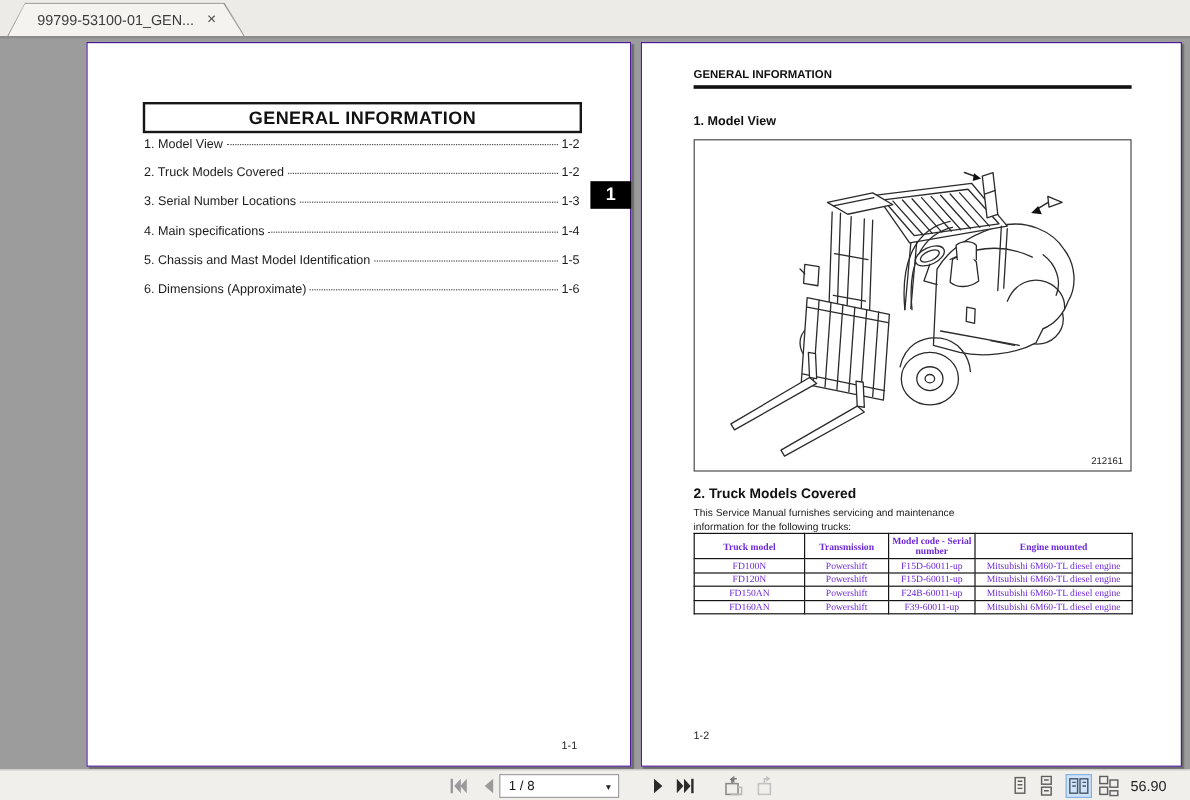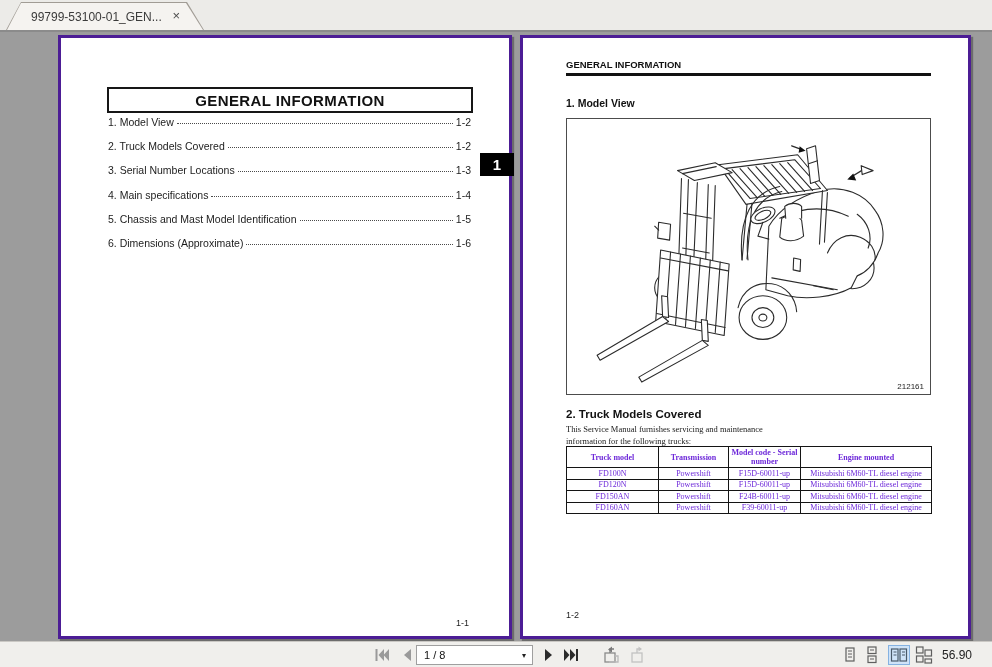--- a/index.html
+++ b/index.html
@@ -16,22 +16,22 @@
     background:#f5f3f0;
     clip-path:polygon(14px 0, calc(100% - 17px) 0, 100% 100%, 0 100%);
     display:flex; align-items:center; }
   .tab-title { margin-left:24px; font-size:12px; color:#3b3b3b; white-space:nowrap; }
   .tab-close { position:absolute; right:24px; top:6px; font-size:13px; color:#4c4c4c;
     line-height:15px; cursor:default; }
 
   
   .canvas { position:absolute; left:0; top:30px; width:992px; height:611px;
     background:#9c9c9c; border-top:2px solid #8b8b8b; }
-  .page { position:absolute; background:#ffffff; border:3px solid #4c1d95;
-    box-shadow:2px 2px 1px rgba(70,70,70,.55); }
+  .page { position:absolute; background:#ffffff; border:1px solid #4c1d95;
+    box-shadow:2px 2px 1px rgba(70,70,70,.55);margin-left:14px; }
   .page-left  { left:58px;  top:3px; width:454px; height:604px; }
   .page-right { left:520px; top:3px; width:451px; height:604px; }
 
   
   .gi-box { position:absolute; left:46px; top:49px; width:366px; height:26px;
     border:2px solid #161616; display:flex; align-items:center; justify-content:center;
     font-weight:bold; font-size:15px; letter-spacing:.4px; color:#111; }
   .toc { position:absolute; left:47px; top:78px; width:363px; }
   .toc-row { display:flex; align-items:baseline; height:24.2px; font-size:10.5px; color:#1c1c1c; }
   .toc-dots { flex:1; border-bottom:1.6px dotted #4a4a4a; margin:0 3px; transform:translateY(-2px); }
@@ -42,35 +42,35 @@
 
   
   .rp-header { position:absolute; left:43px; top:21px; font-size:9.5px; font-weight:bold; color:#111; }
   .rp-rule { position:absolute; left:43px; top:35px; width:365px; height:3px; background:#111; }
   .rp-sec1 { position:absolute; left:43px; top:59px; font-size:10.5px; font-weight:bold; color:#111; }
   .figure { position:absolute; left:43px; top:80px; width:365px; height:277px;
     border:1px solid #4c4c4c; background:#fff; }
   .fig-num { position:absolute; right:6px; bottom:3px; font-size:8px; color:#222; }
   .rp-sec2 { position:absolute; left:43px; top:370px; font-size:11.5px; font-weight:bold; color:#111; }
   .rp-intro { position:absolute; left:43px; top:386px; width:300px;
-    font-family:Liberation Serif, serif; font-size:8.5px; line-height:11.5px; color:#1a1a1a; }
+    font-family:Liberation Sans, sans-serif; font-size:8.5px; line-height:11.5px; color:#1a1a1a; }
   .models-table { position:absolute; left:43px; top:408px; width:365px;
     border-collapse:collapse; font-family:"Liberation Serif", serif; color:#6d28d9;
     table-layout:fixed; }
   .models-table th, .models-table td { border:1px solid #141414; text-align:center; }
   .models-table th { font-size:8px; font-weight:bold; padding:1px 2px; height:17px; }
   .models-table td { font-size:8px; font-weight:normal; padding:0 2px; height:11.5px; }
   .pn-right { position:absolute; left:43px; top:572px; font-size:9px; color:#1c1c1c; }
 
   
   .statusbar { position:absolute; left:0; top:641px; width:992px; height:26px;
     background:#f0efec; border-top:1px solid #cac8c4; }
   .sb-btn { position:absolute; top:3px; width:20px; height:20px; display:flex;
     align-items:center; justify-content:center; }
-  .page-combo { position:absolute; left:416px; top:3px; width:117px; height:20px;
+  .page-combo { position:absolute; left:416px; top:3px; width:100px; height:20px;
     background:#fff; border:1px solid #9f9f9f; font-size:11px; color:#111;
     display:flex; align-items:center; }
   .page-combo .val { margin-left:7px; flex:1; }
   .page-combo .caret { margin-right:6px; font-size:8px; color:#222; }
   .zoom-text { position:absolute; left:942px; top:0; height:26px; line-height:26px;
     font-size:12px; color:#222; }
   svg { display:block; }
 </style>
 </head>
 <body>

